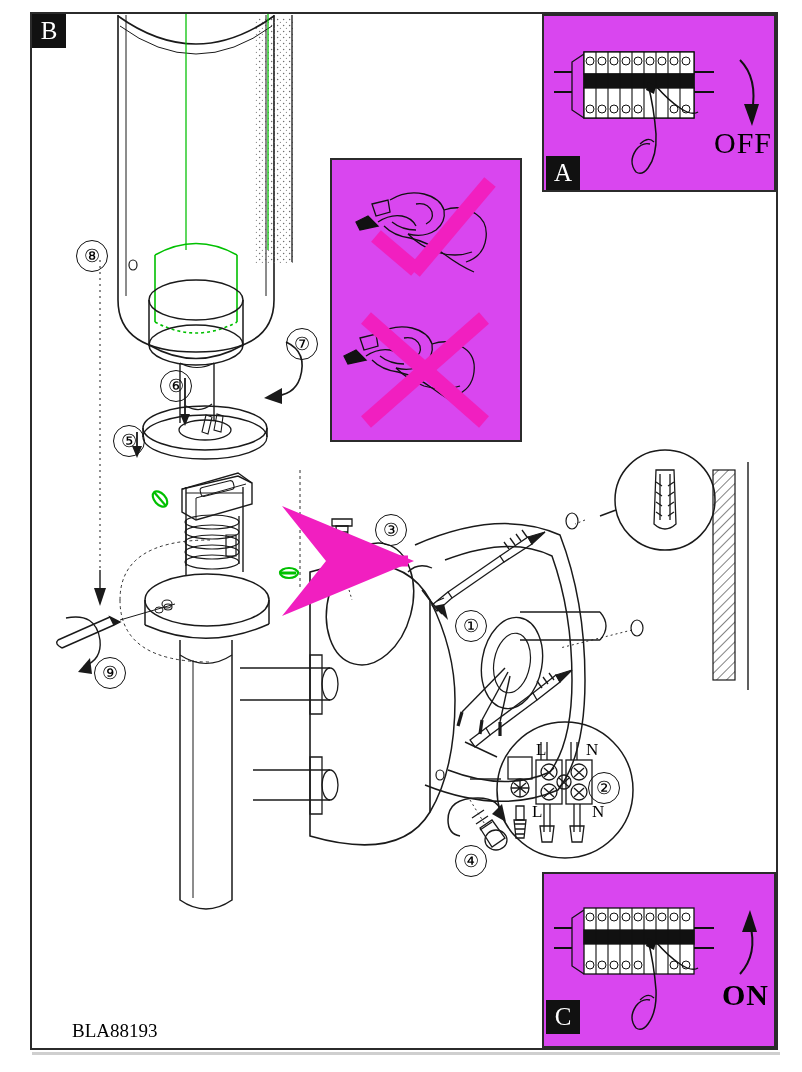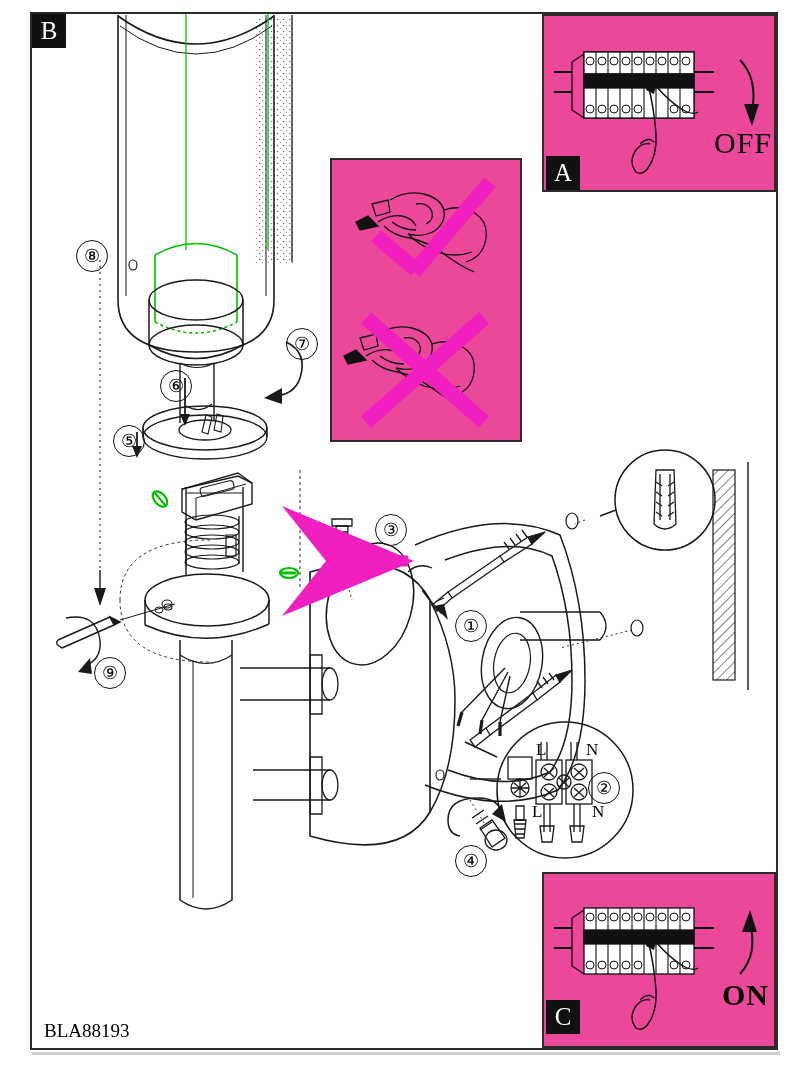--- a/index.html
+++ b/index.html
@@ -18,31 +18,31 @@
   .badge{position:absolute;width:34px;height:34px;background:#111;
          display:flex;align-items:center;justify-content:center;
          color:#fff;font-size:25px;line-height:1;z-index:30;
          font-family:"Liberation Serif", serif;}
   .badge span{display:block;margin-top:-2px;}
   #badge-b{left:32px;top:14px;}
   #badge-a{left:546px;top:156px;}
   #badge-c{left:546px;top:1000px;}
 
   
-  .panel{position:absolute;border:2px solid #2b2b2b;background:#ec4899;box-sizing:border-box;}
+  .panel{position:absolute;border:2px solid #2b2b2b;background:#d946ef;box-sizing:border-box;}
   #panel-a{left:542px;top:14px;width:234px;height:178px;}
   #panel-c{left:542px;top:872px;width:234px;height:176px;}
   #panel-warn{left:330px;top:158px;width:192px;height:284px;}
 
   .panel-inner{position:absolute;inset:0;}
 
   
   .txt{position:absolute;font-family:"Liberation Serif", serif;white-space:nowrap;}
   .offlbl{font-size:30px;letter-spacing:1px;}
-  .partno{font-size:19px;}
+  .partno{font-size:19px;margin-left:28px;}
 
   
   .stepnum{position:absolute;width:30px;height:30px;border:1.4px solid #111;
            border-radius:50%;display:flex;align-items:center;justify-content:center;
            font-size:18px;font-family:"Liberation Serif", serif;background:transparent;}
 
   
   .tlbl{position:absolute;font-size:17px;font-family:"Liberation Serif", serif;}
 
   svg{display:block;}

